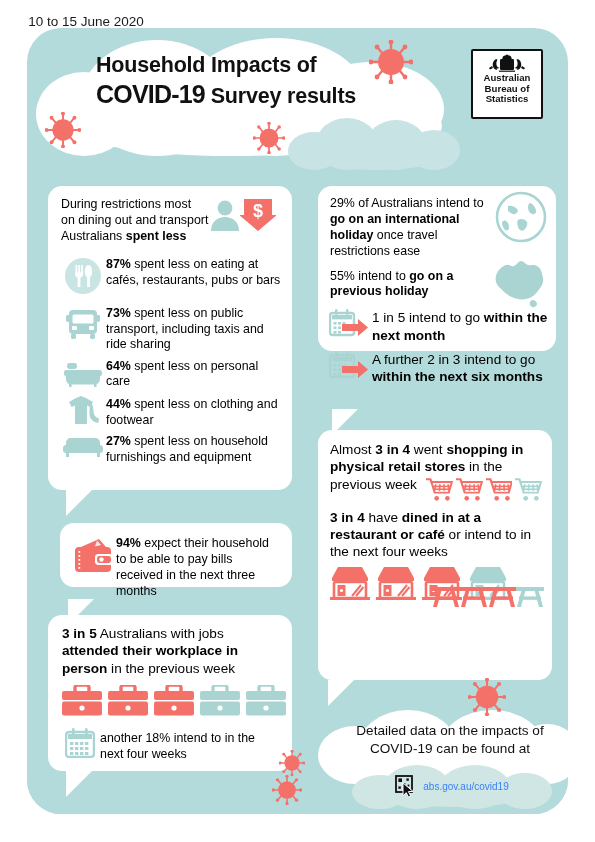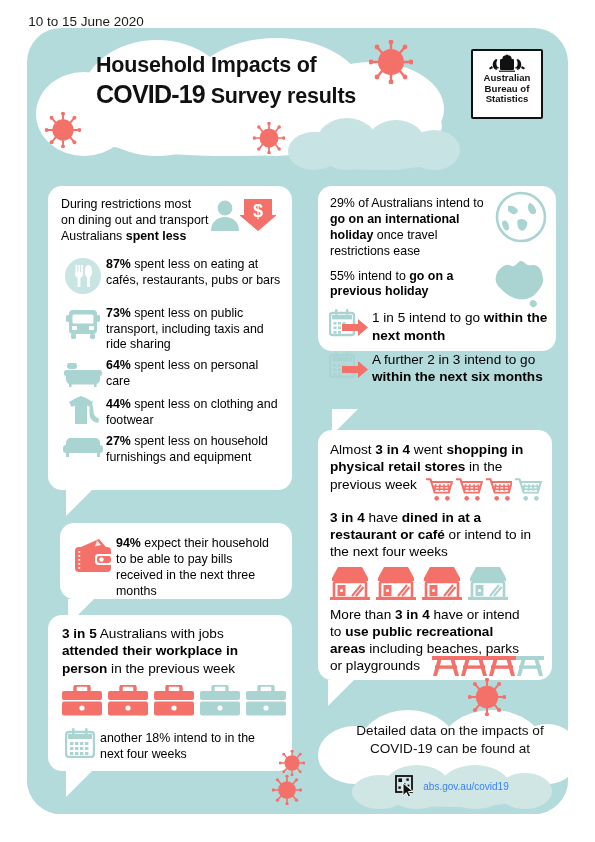--- a/index.html
+++ b/index.html
@@ -156,21 +156,21 @@
           <rect x="24" y="19" width="5" height="4" rx="1" fill="#ffffff"></rect>
           <rect x="6" y="27" width="5" height="5" rx="1.4" fill="#a9d4d2"></rect>
           <rect x="25" y="27" width="5" height="5" rx="1.4" fill="#a9d4d2"></rect>
           <rect x="1" y="8" width="3.5" height="7" rx="1.4" fill="#a9d4d2"></rect>
           <rect x="31.5" y="8" width="3.5" height="7" rx="1.4" fill="#a9d4d2"></rect>
         </svg>
       </div>
       <div class="t" style="flex:1;padding-top:4px;"><b>73%</b><span> spent less on public transport, including taxis and ride sharing</span></div>
     </div>
 
-    <div class="row" style="margin-bottom:3px;">
+    <div class="row" style="margin-bottom:3px;align-items:flex-end;">
       <div class="icocell" style="width:46px;height:34px;">
         <svg width="38" height="28" viewBox="0 0 38 28">
           <rect x="3" y="4" width="10" height="6" rx="2.4" fill="#a9d4d2"></rect>
           <rect x="0" y="11" width="38" height="6" rx="2.6" fill="#a9d4d2"></rect>
           <path d="M2 17 h34 v3 c0 3.2 -2.6 5.6 -5.8 5.6 h-22.4 c-3.2 0 -5.8 -2.4 -5.8 -5.6 z" fill="#a9d4d2"></path>
           <rect x="5" y="25" width="2.6" height="3" fill="#a9d4d2"></rect>
           <rect x="30" y="25" width="2.6" height="3" fill="#a9d4d2"></rect>
         </svg>
       </div>
       <div class="t" style="flex:1;padding-top:2px;"><b>64%</b><span> spent less on personal care</span></div>
@@ -194,21 +194,21 @@
           <rect x="3" y="17" width="3" height="4" fill="#a9d4d2"></rect>
           <rect x="34" y="17" width="3" height="4" fill="#a9d4d2"></rect>
         </svg>
       </div>
       <div class="t" style="flex:1;padding-top:2px;"><b>27%</b><span> spent less on household furnishings and equipment</span></div>
     </div>
   </div>
   <div class="tail tail-left" style="left:18px;top:304px;"></div>
 </div>
 
-<div class="card" style="left:60px;top:523px;width:232px;height:76px;">
+<div class="card" style="left:60px;top:523px;width:232px;height:64px;">
   <div class="row" style="padding:11px 12px 0 10px;">
     <div class="icocell" style="width:46px;height:44px;">
       <svg width="40" height="36" viewBox="0 0 40 36">
         <path d="M8 9 L26 1 l7 8 z" fill="#f4716a"></path>
         <path d="M24 2.4 l4 4.6 l-6 1.4 z" fill="#ffffff" opacity=".85"></path>
         <rect x="2" y="9" width="36" height="25" rx="4" fill="#f4716a"></rect>
         <rect x="22" y="16" width="18" height="11" rx="3.4" fill="#ffffff"></rect>
         <rect x="24" y="18" width="14" height="7" rx="2.4" fill="#f4716a"></rect>
         <circle cx="28.5" cy="21.5" r="2.2" fill="#ffffff"></circle>
         <g fill="#ffffff">
@@ -478,23 +478,20 @@
   <circle cx="11.5" cy="24.5" r="1.6" fill="#ffffff"></circle>
   <g stroke="#a9d4d2" stroke-width="2">
             <line x1="22" y1="30" x2="31" y2="19"></line>
             <line x1="26" y1="30" x2="33.5" y2="21"></line>
           </g>
         </svg>
       </div>
   </div>
 
   <div style="padding:6px 10px 0 12px;position:relative;">
-    <div class="t big" style="width:200px;">
-      <span>More than </span><b>3 in 4</b><span> have or intend to </span><b>use public recreational areas</b><span> including beaches, parks or playgrounds</span>
-    </div>
     <div id="picnic-row" style="display:flex;gap:0px;position:absolute;right:8px;bottom:-2px;">
         <svg width="28" height="24" viewBox="0 0 28 24">
   <rect x="0" y="3" width="28" height="4" fill="#f4716a"></rect>
   <rect x="3" y="12.4" width="22" height="3.4" fill="#f4716a"></rect>
   <path d="M5.6 6 L1 23 h4 l4.6 -17 z" fill="#f4716a"></path>
   <path d="M22.4 6 L27 23 h-4 l-4.6 -17 z" fill="#f4716a"></path>
         </svg>
         <svg width="28" height="24" viewBox="0 0 28 24">
   <rect x="0" y="3" width="28" height="4" fill="#f4716a"></rect>
   <rect x="3" y="12.4" width="22" height="3.4" fill="#f4716a"></rect>

